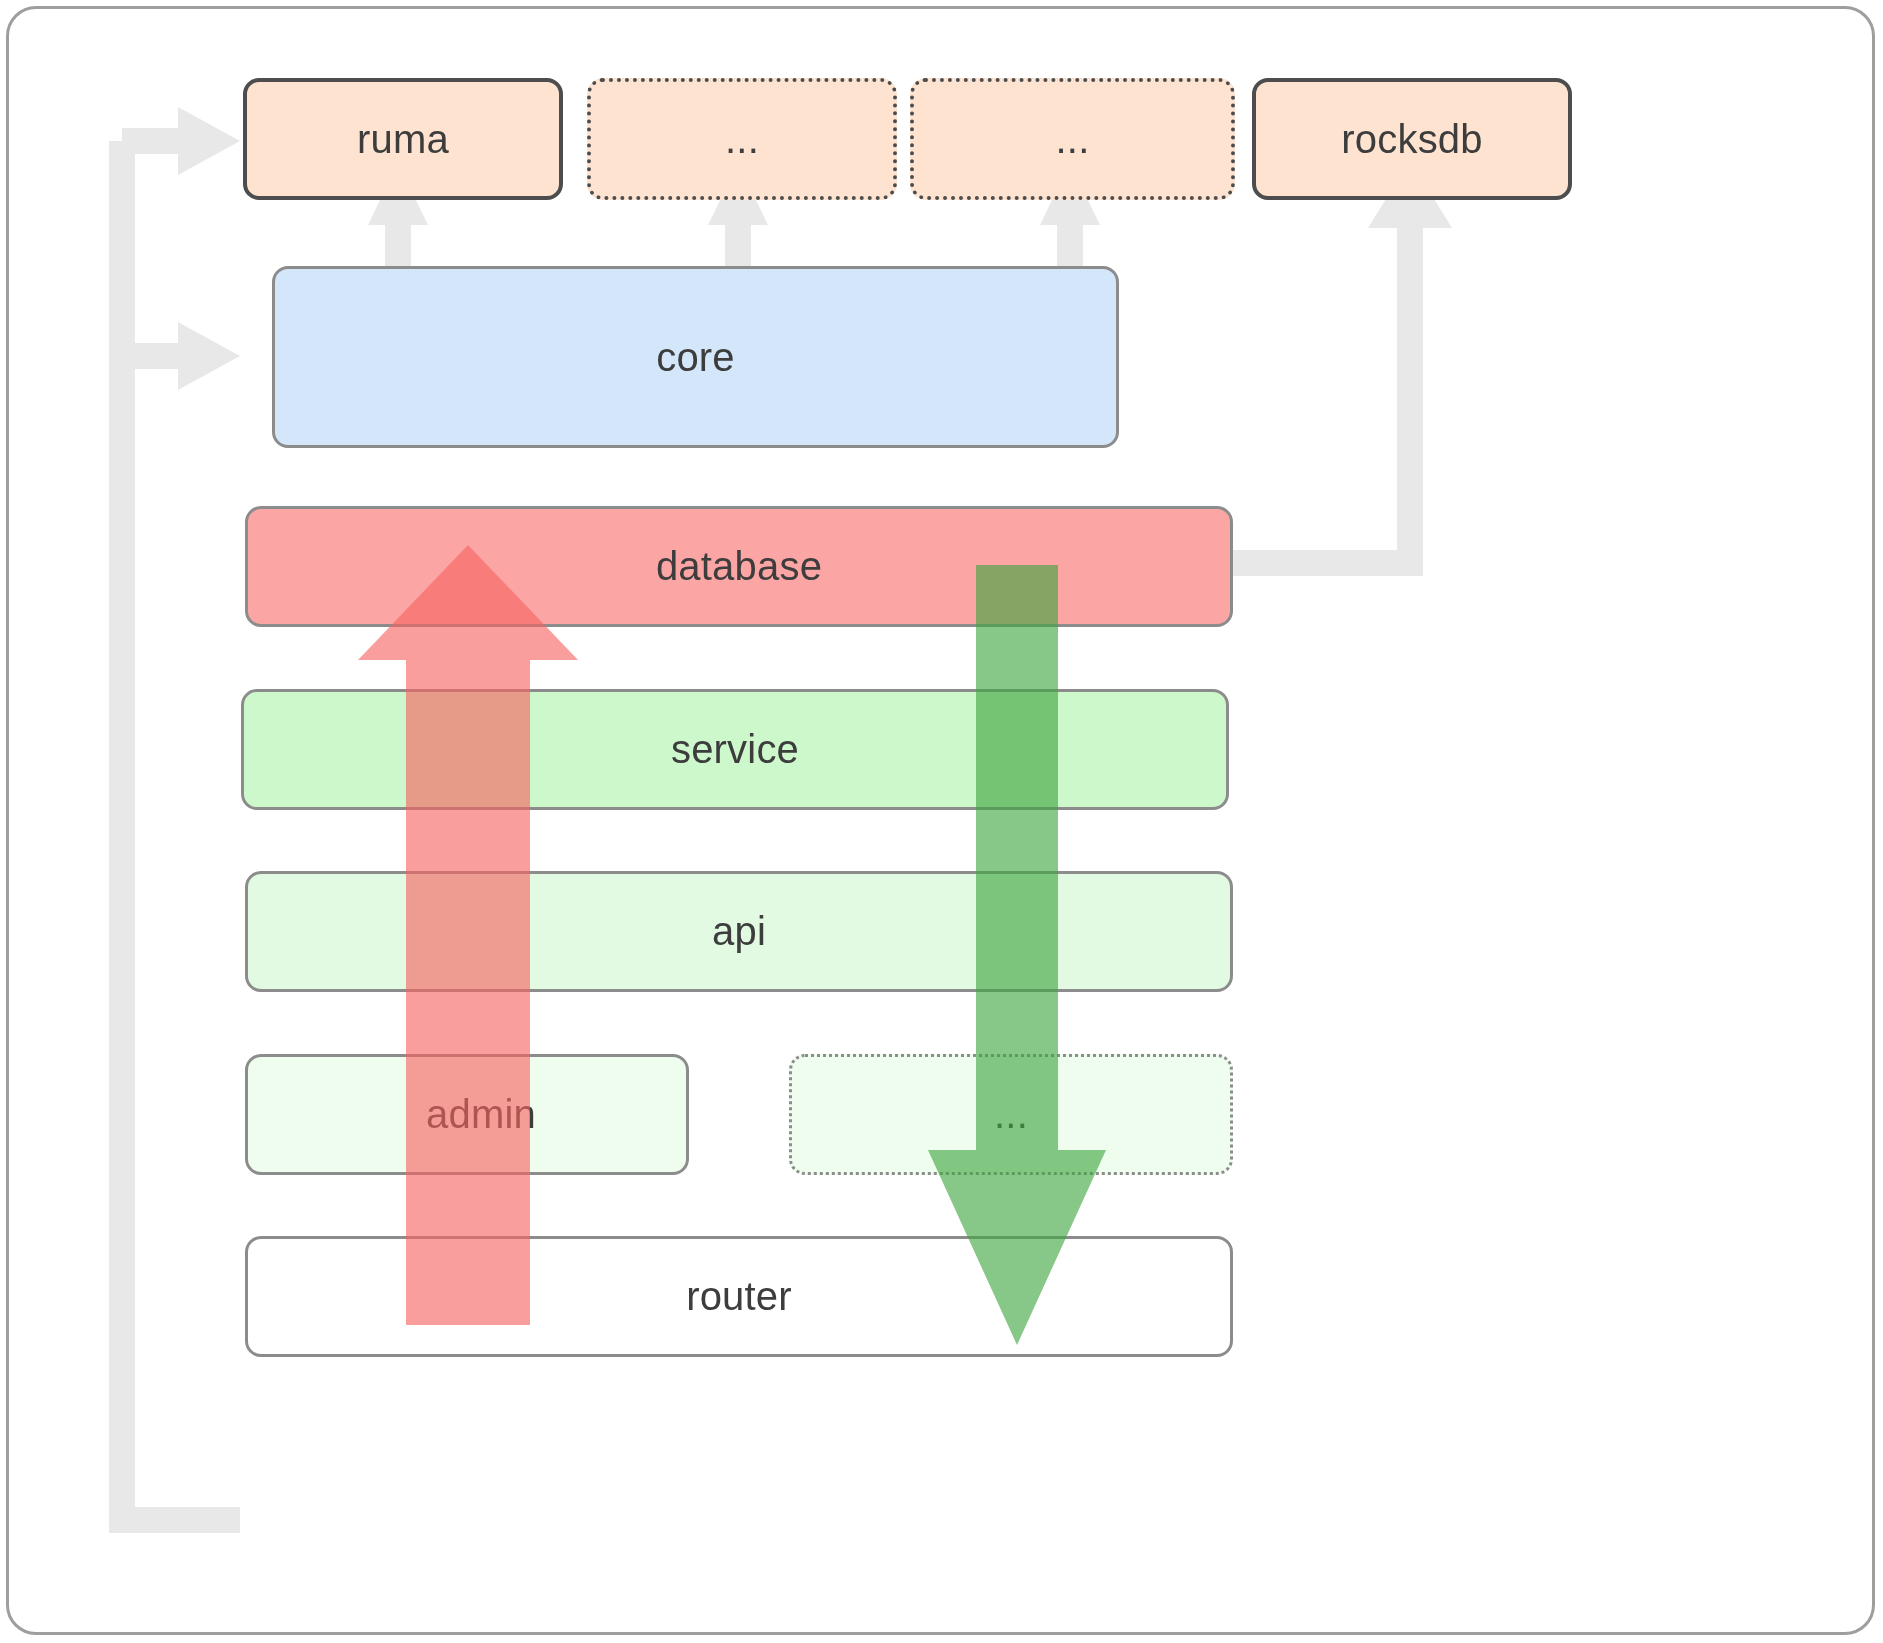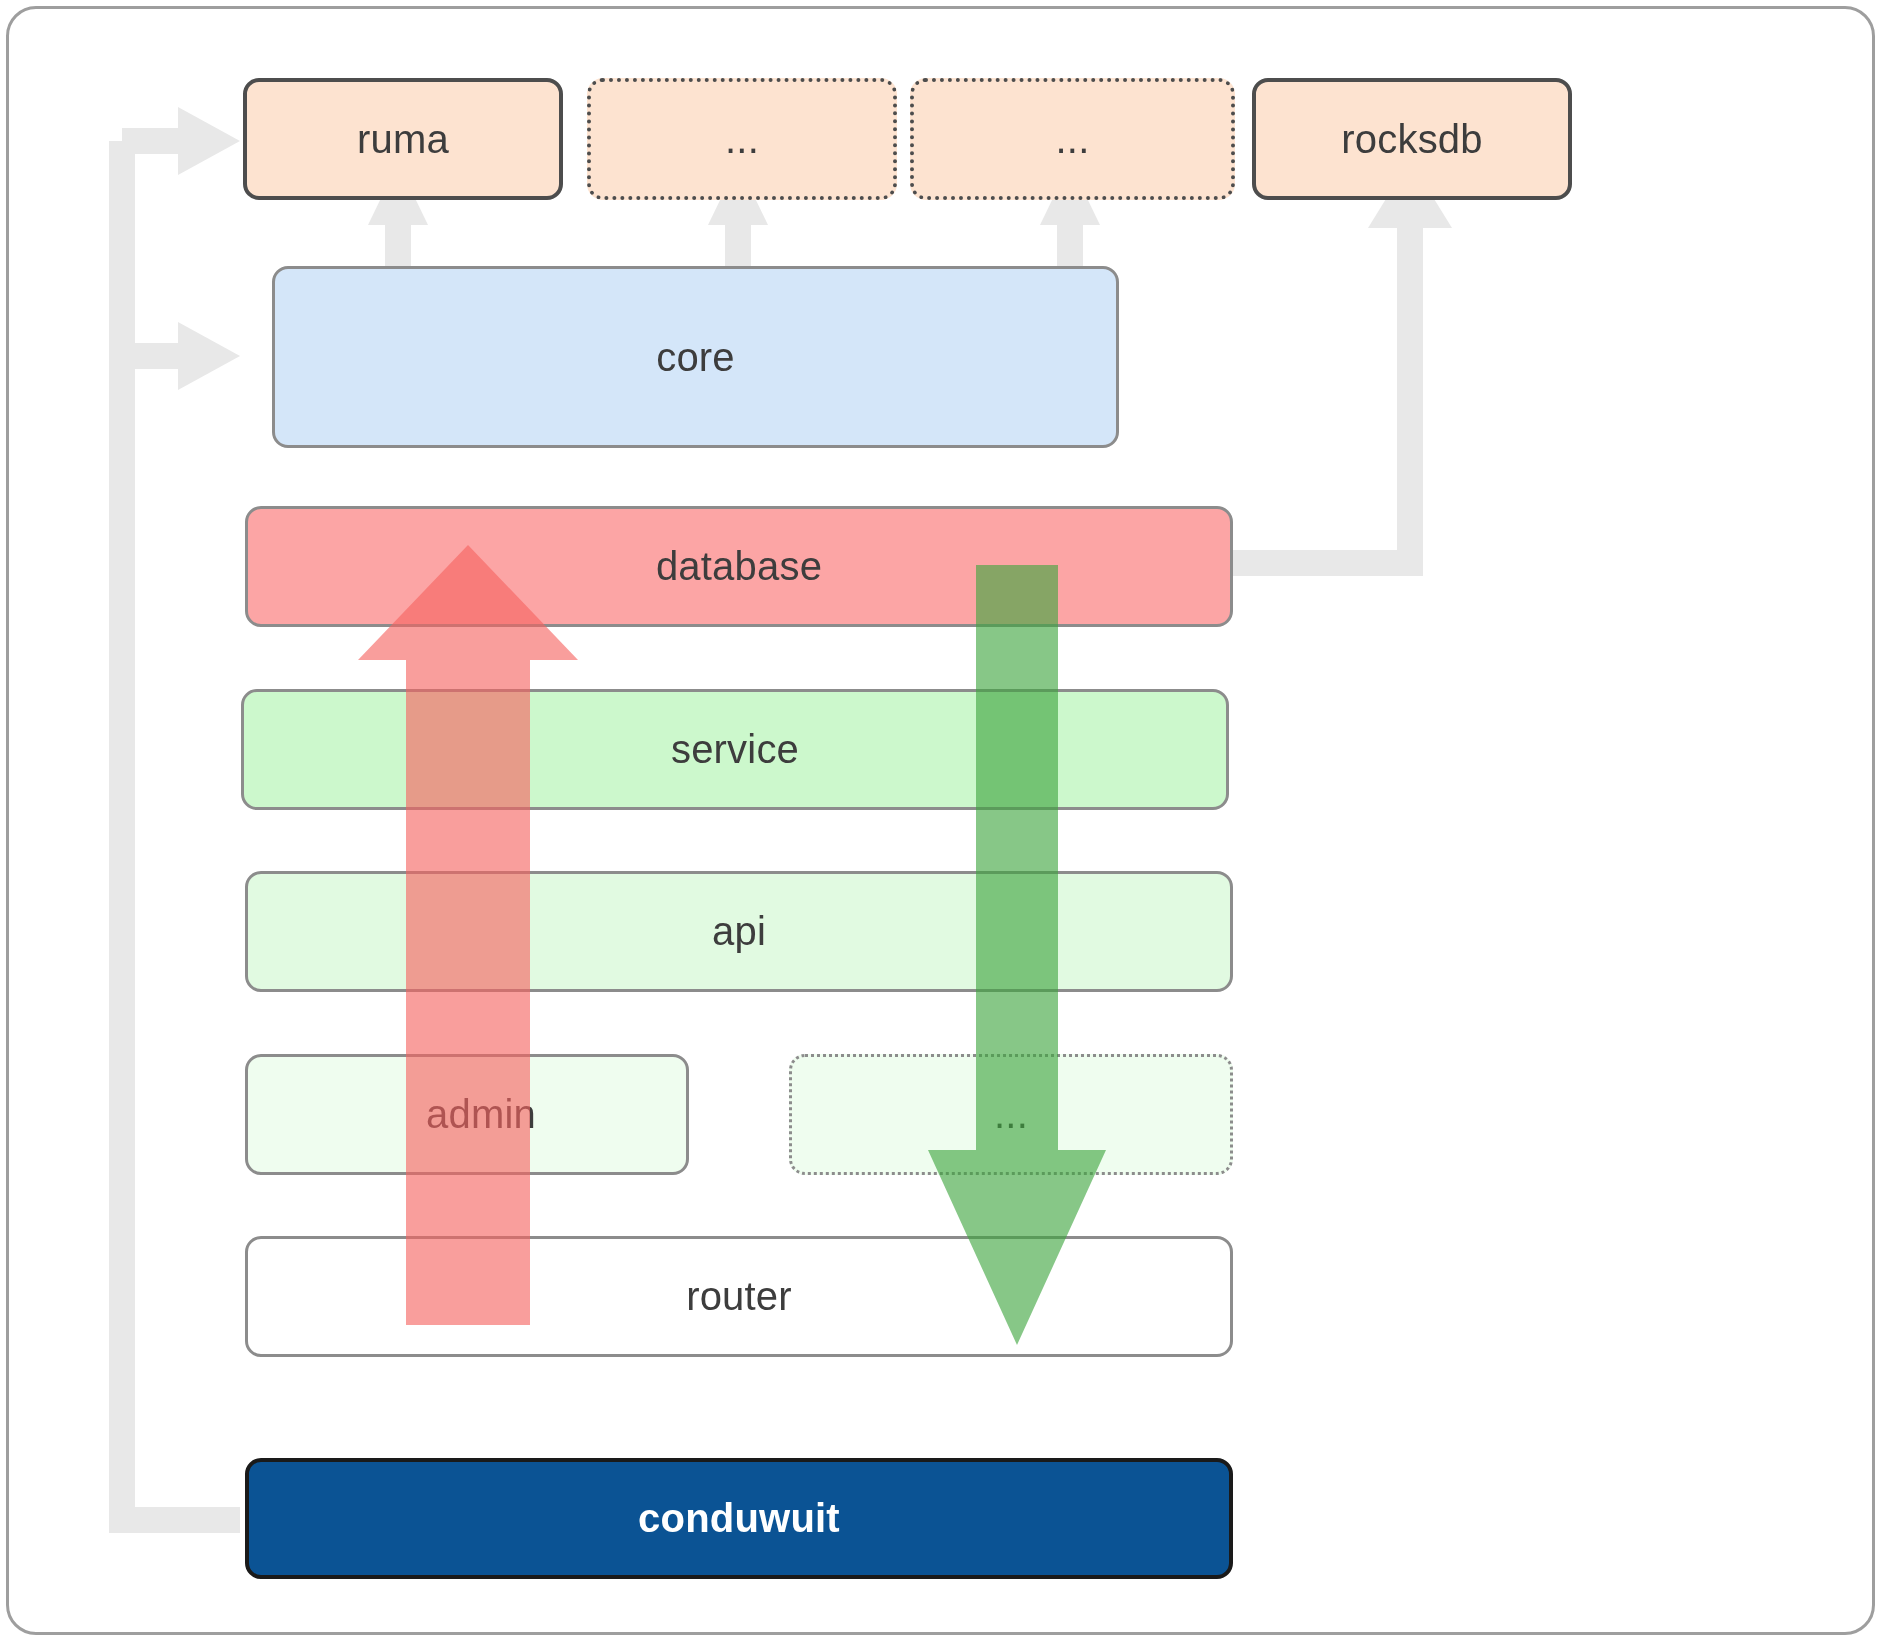--- a/index.html
+++ b/index.html
@@ -164,23 +164,20 @@
   </div>
 
   <div class="node green4-dot" style="left:789px; top:1054px; width:444px; height:121px;">
     <span>...</span>
   </div>
 
   <div class="node white" style="left:245px; top:1236px; width:988px; height:121px;">
     <span>router</span>
   </div>
 
-  <div class="node navy" style="left:245px; top:1458px; width:988px; height:121px;">
-    <span>conduwuit</span>
-  </div>
 
   <svg id="bigarrows" viewBox="0 0 1883 1643" xmlns="http://www.w3.org/2000/svg">
 
     <g opacity="0.62">
       <polygon points="448,1325 530,1325 530,660 578,660 468,545 358,660 406,660 406,1325" transform="translate(0,0)" fill="#f5625f"></polygon>
     </g>
 
     <g opacity="0.62">
       <polygon points="976,565 1058,565 1058,1150 1106,1150 1017,1345 928,1150 976,1150" fill="#3da53d"></polygon>
     </g>

